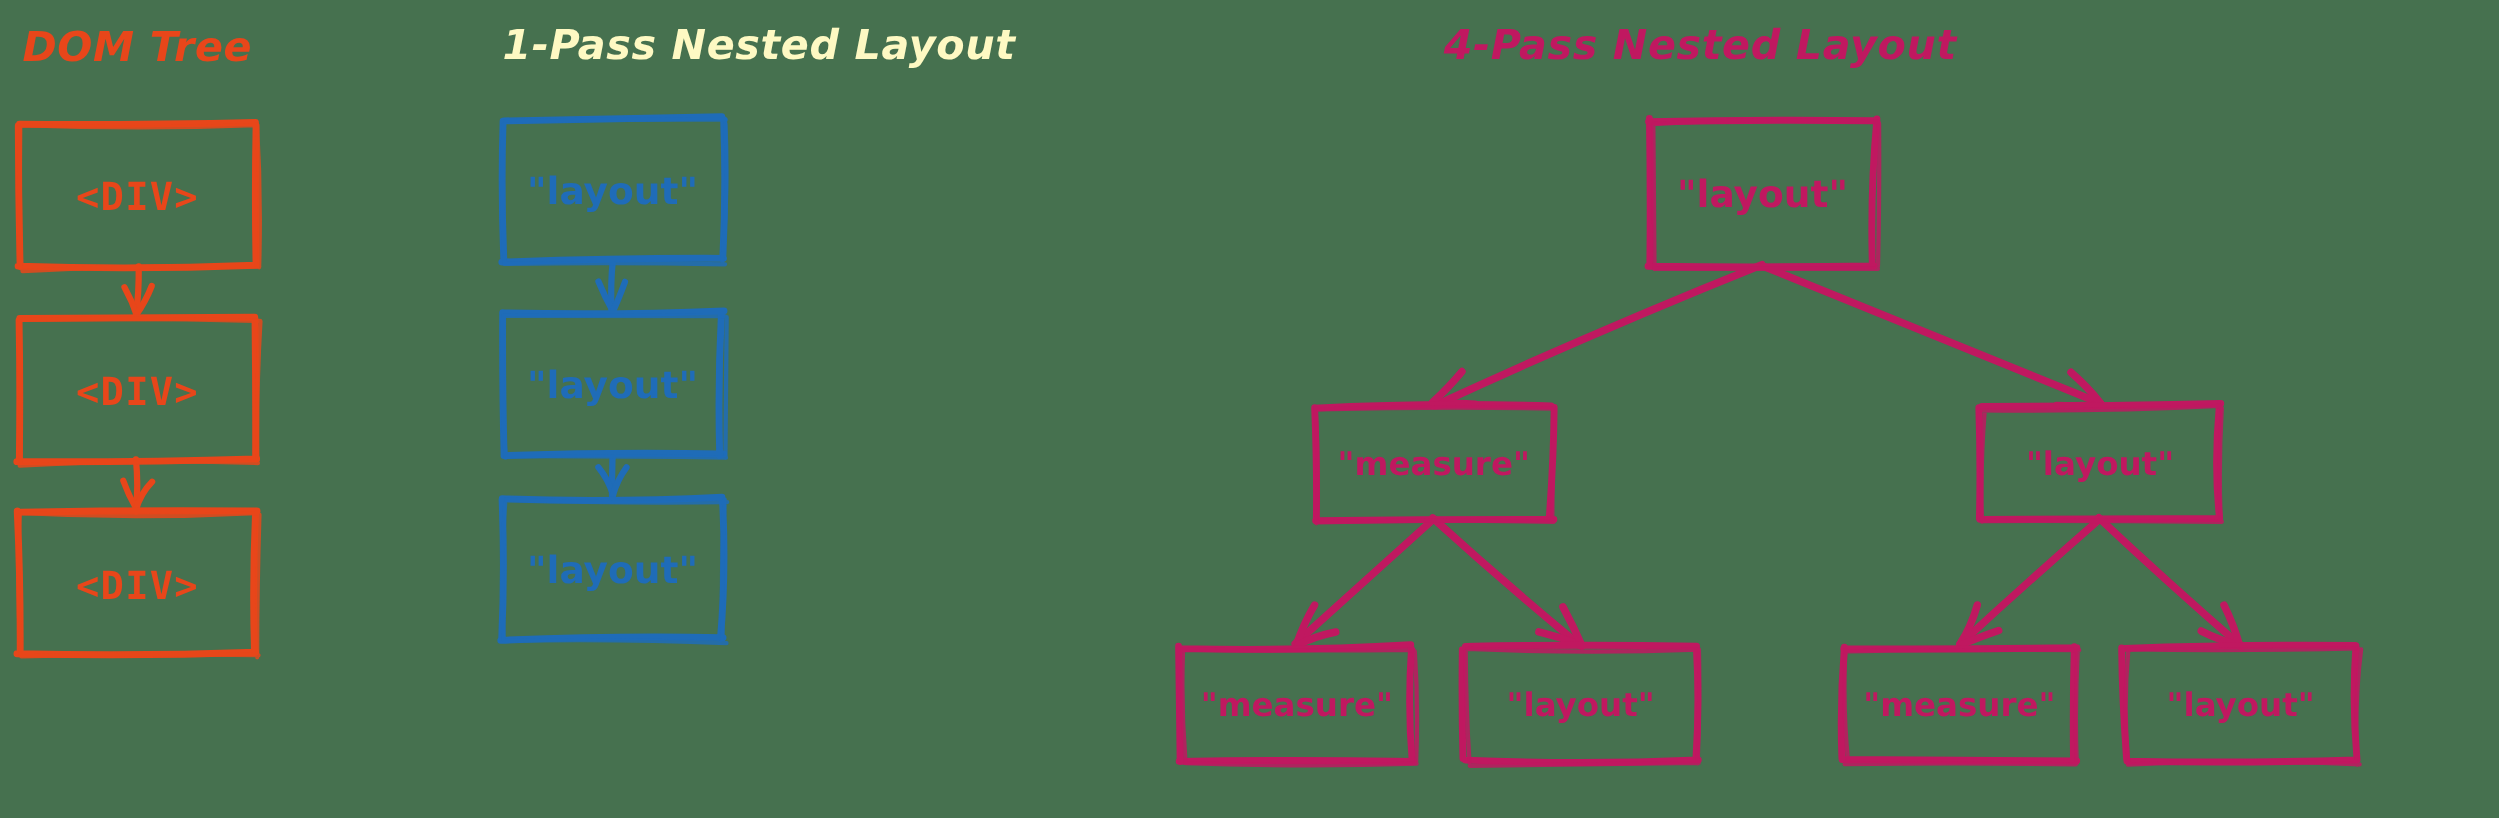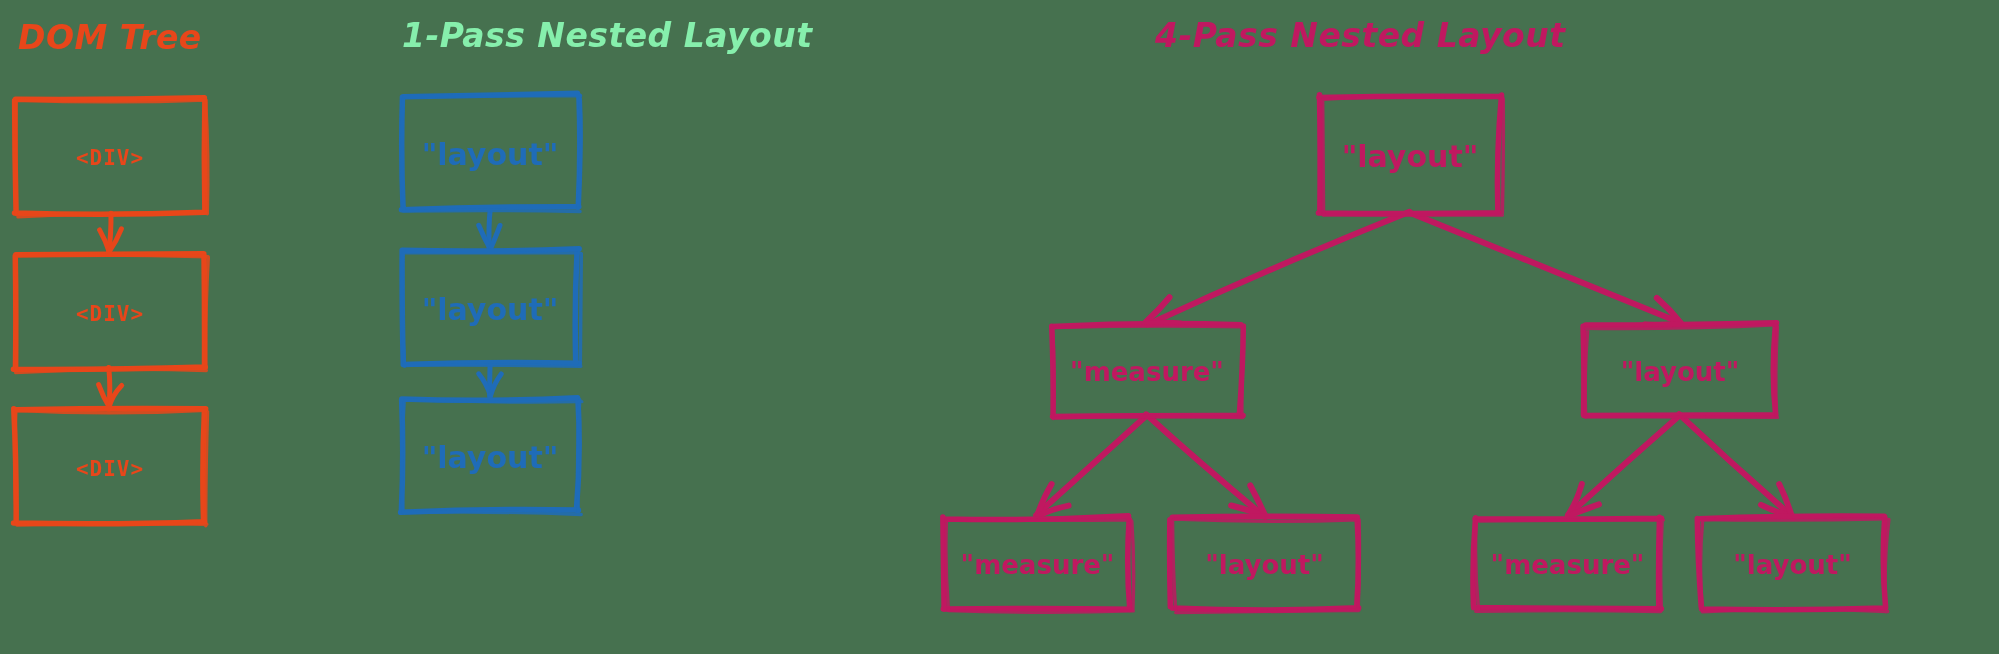--- a/index.html
+++ b/index.html
@@ -39,21 +39,21 @@
     font-family: "DejaVu Sans", sans-serif;
     font-weight: 700;
     font-size: 30px;
     white-space: nowrap;
     transform: translate(-50%, -50%);
     user-select: none;
   }
   .box-label.tag {
     font-family: "DejaVu Sans Mono", monospace;
     font-weight: 700;
-    font-size: 21px;
+    font-size: 31px;
     letter-spacing: 1px;
   }
   .box-label.small {
     font-size: 26px;
   }
 </style>
 </head>
 <body>
 
 <div id="stage">
@@ -115,21 +115,21 @@
         <path d="M 1478.4341664804772 521.1666705620786 Q 1568.1140606794852 519.5200346867927 1663.376119376568 520.1049659264297 M 1662.2347858675453 520.0552409417719 Q 1659.6807300671007 566.1513341198356 1661.3942678698777 610.4504002818608 M 1660.6483865977025 611.5421152427058 Q 1572.303337305162 609.8836842312122 1475.7094374657654 611.3385177680472 M 1478.500386287179 609.3492290977618 Q 1474.0568649916988 566.4228461086019 1476.3413572796812 519.9738564021299" stroke="#c01860" stroke-width="3.41" fill="none" stroke-linecap="round" stroke-linejoin="round" opacity="0.85"></path>
         <path d="M 1700.0460521110083 518.6647985469386 Q 1790.3742307193643 515.3364306111524 1884.1854242328952 516.3373350148263 M 1884.731237483691 516.6330911399485 Q 1881.420225334475 562.8490771060013 1885.636458189849 607.7890345103522 M 1884.9477816827819 608.0347242601844 Q 1790.387163725657 610.7373978296935 1701.5933499589996 608.8839905030951 M 1701.2521425558962 607.2278052334337 Q 1697.7107626304173 560.259480453003 1697.3081824302712 518.4411720234626" stroke="#c01860" stroke-width="5.5" fill="none" stroke-linecap="round" stroke-linejoin="round" opacity="1"></path>
         <path d="M 1701.4340312246857 519.5667837386331 Q 1792.6282811267993 520.9114601766279 1886.4515050177238 518.7631263977211 M 1888.8949613706186 519.4191129211891 Q 1883.3957533218506 563.0376067443088 1885.8363795763516 611.8240113750678 M 1887.7138481397246 611.4634141697378 Q 1791.4717543509005 606.9708912694506 1702.331902576346 611.7111526261136 M 1702.553382254603 610.2117759235724 Q 1698.4041761829537 565.9471390351687 1702.706471015516 519.3248179916409" stroke="#c01860" stroke-width="3.41" fill="none" stroke-linecap="round" stroke-linejoin="round" opacity="0.85"></path>
       </g>
   </svg>
   <div id="overlay">
       <div class="title" style="left: 18px; top: 18px; color: rgb(232, 70, 26);">DOM Tree</div>
       <div class="box-label tag" style="left: 110px; top: 157.5px; color: rgb(232, 70, 26);">&lt;DIV&gt;</div>
       <div class="box-label tag" style="left: 110px; top: 313.5px; color: rgb(232, 70, 26);">&lt;DIV&gt;</div>
       <div class="box-label tag" style="left: 110px; top: 468.5px; color: rgb(232, 70, 26);">&lt;DIV&gt;</div>
-      <div class="title" style="left: 402px; top: 16px; color: #86efac; text-align: center;">1-Pass Nested Layout</div>
+      <div class="title" style="left: 402px; top: 16px; color: #fef9c3; text-align: center;">1-Pass Nested Layout</div>
       <div class="box-label" style="left: 490px; top: 154px; color: rgb(31, 108, 184);">"layout"</div>
       <div class="box-label" style="left: 490px; top: 309px; color: rgb(31, 108, 184);">"layout"</div>
       <div class="box-label" style="left: 490px; top: 457px; color: rgb(31, 108, 184);">"layout"</div>
       <div class="title" style="left: 1155px; top: 16px; color: rgb(192, 24, 96);">4-Pass Nested Layout</div>
       <div class="box-label" style="left: 1410px; top: 156px; color: rgb(192, 24, 96);">"layout"</div>
       <div class="box-label small" style="left: 1147px; top: 372px; color: rgb(192, 24, 96);">"measure"</div>
       <div class="box-label small" style="left: 1680px; top: 372px; color: rgb(192, 24, 96);">"layout"</div>
       <div class="box-label small" style="left: 1037.5px; top: 565px; color: rgb(192, 24, 96);">"measure"</div>
       <div class="box-label small" style="left: 1264.5px; top: 565px; color: rgb(192, 24, 96);">"layout"</div>
       <div class="box-label small" style="left: 1567.5px; top: 565px; color: rgb(192, 24, 96);">"measure"</div>

